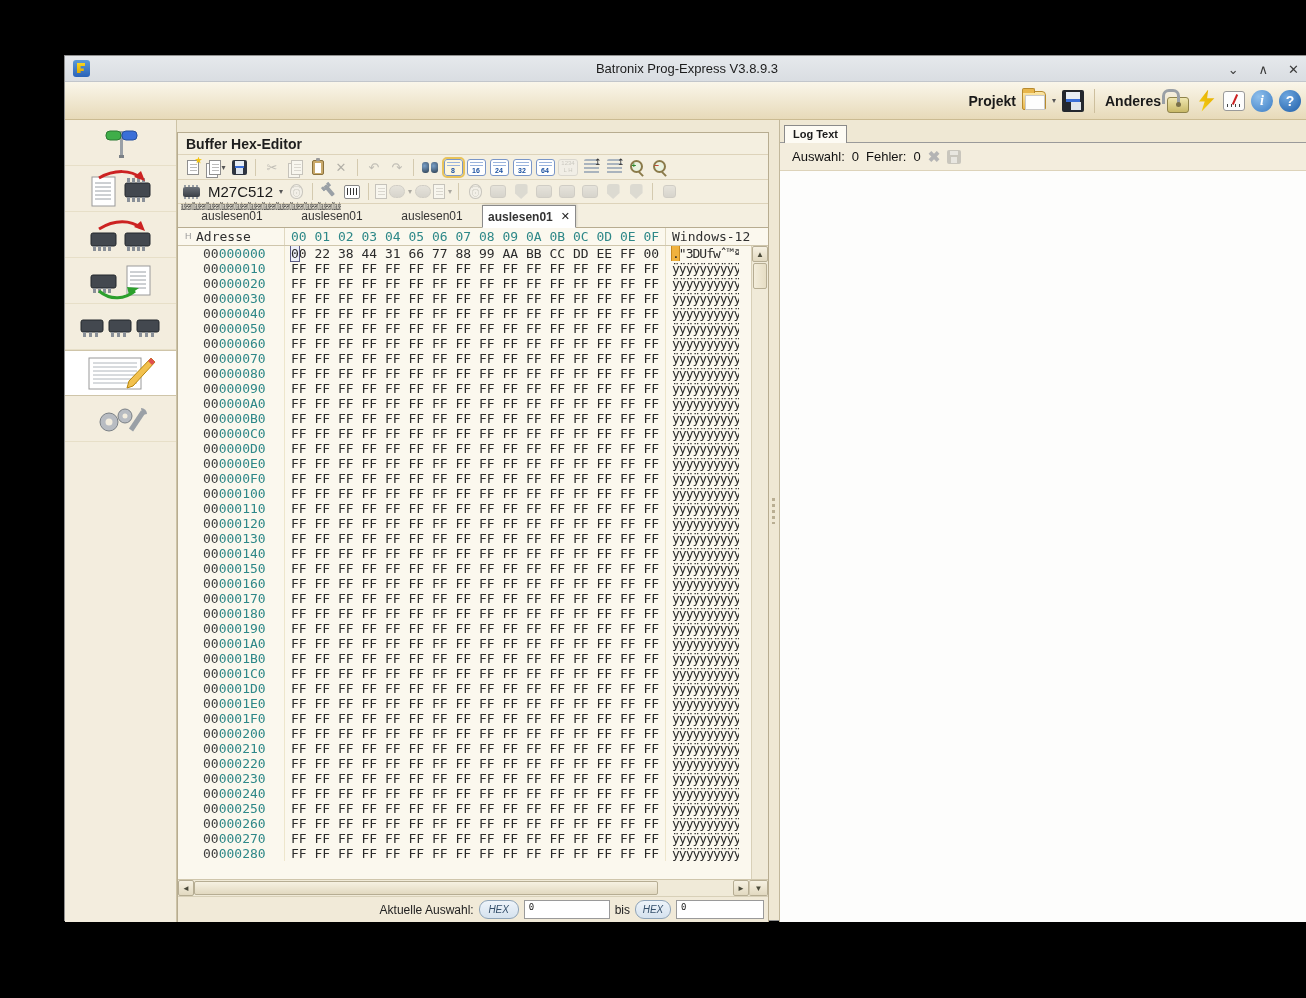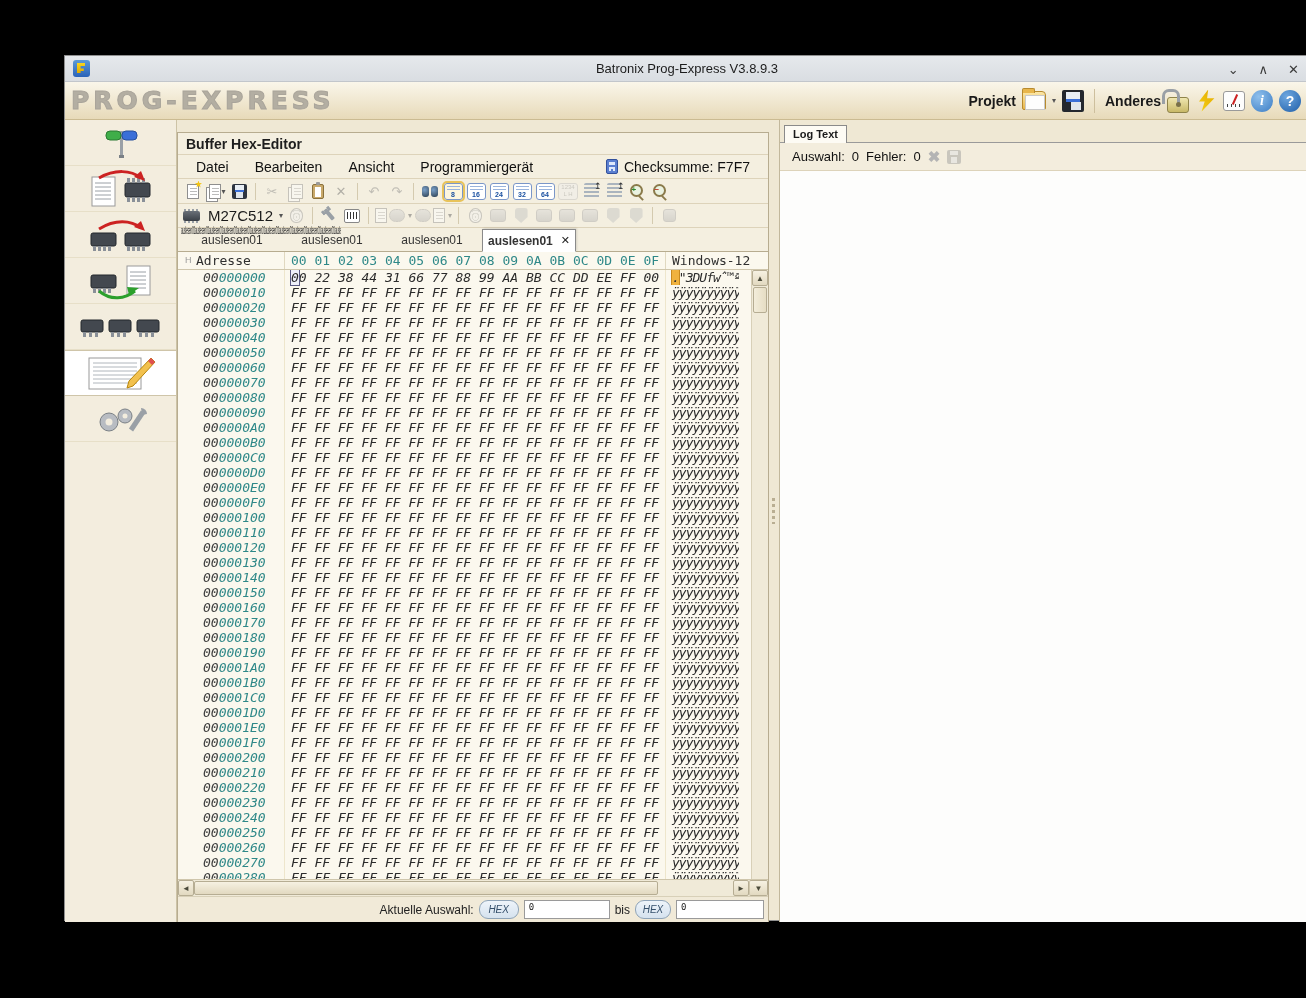--- a/index.html
+++ b/index.html
@@ -150,21 +150,21 @@
   
   .gridwrap { background:#fbf8ee; flex:1; display:flex; flex-direction:column; overflow:hidden; position:relative; }
   .ghead { height:18px; display:flex; font-family:"DejaVu Sans Mono",monospace; font-size:13px;
            border-bottom:1px solid #cfc6ac; color:#2f2f2f; background:#fbf8ee; }
   .ghead .hcorner { width:18px; font-size:9px; color:#9a9a9a; font-family:"Liberation Sans",sans-serif; padding:3px 0 0 7px; }
   .ghead .hadresse { width:88px; padding-top:1px; }
   .bytescols { display:flex; border-left:1px solid #e0d8c0; padding-left:2px; }
   .colh { width:23.5px; text-align:center; color:#2e8888; padding-top:1px; }
   .asciihwrap { border-left:1px solid #e0d8c0; margin-left:2px; padding:1px 0 0 6px; width:86px; overflow:hidden; white-space:nowrap; }
   .rows { flex:1; overflow:hidden; position:relative; font-family:"DejaVu Sans Mono",monospace; font-size:13px; }
-  .hexrow { height:15px; line-height:15px; display:flex; white-space:nowrap;font-style:italic; }
+  .hexrow { height:15px; line-height:15px; display:flex; white-space:nowrap; }
   .acell { width:106px; padding-left:25px; color:#2e8888; }
   .acell b { font-weight:400; color:#3d3d3d; }
   .bwrap { display:flex; border-left:1px solid #eee6cc; padding-left:2px; color:#2b2b2b; }
   .bcell { width:23.5px; text-align:center; }
   .awrap { border-left:1px solid #eee6cc; margin-left:2px; padding-left:6px; width:74px; overflow:hidden; color:#2b2b2b; letter-spacing:-1px; }
   .caretbox { outline:1px solid #5a5a82; background:#eef0fa; }
   .acaret { background:#f0b23e; outline:1px solid #c8891e; }
 
   
   .vscroll { position:absolute; right:0; top:0; bottom:0; width:17px; background:#f0ead8; border-left:1px solid #d8d0b8; }
@@ -207,21 +207,20 @@
     <div class="appicon"></div>
     <div class="wtitle">Batronix Prog-Express V3.8.9.3</div>
     <div class="wcontrols">
       <span class="wbtn">⌄</span>
       <span class="wbtn">∧</span>
       <span class="wbtn">✕</span>
     </div>
   </div>
 
   <div class="headerband">
-    <div class="logo">PROG-EXPRESS</div>
     <div class="hright">
       <span class="hlabel">Projekt</span>
       <span class="ic ic-folder"></span>
       <span class="caret">▾</span>
       <span class="ic ic-floppy"></span>
       <span class="hsep"></span>
       <span class="hlabel">Anderes</span>
       <span class="ic ic-lock"></span>
       <span class="ic ic-flash"></span>
       <span class="ic ic-gauge"></span>
@@ -352,30 +351,20 @@
           <path d="M48 8 a6 6 0 0 1 6 6 l-5 1 z" fill="#9aa0a6"></path>
         </svg>
       </div>
     </div>
 
     <div class="mainarea">
 
       <div class="hexpanel">
         <div class="hp-title">Buffer Hex-Editor</div>
 
-        <div class="hp-menu">
-          <span>Datei</span>
-          <span>Bearbeiten</span>
-          <span>Ansicht</span>
-          <span>Programmiergerät</span>
-          <span class="mchk">
-            <span class="ic-calc"></span>
-            <span>Checksumme: F7F7</span>
-          </span>
-        </div>
 
         <div class="toolbar">
           <span class="tbtn">
               <span class="sh-doc badge-new"></span>
             </span>
           <span class="tbtn">
               <span class="sh-doc sh-doc2"></span>
               <span class="caret">▾</span>
             </span>
           <span class="tbtn">

